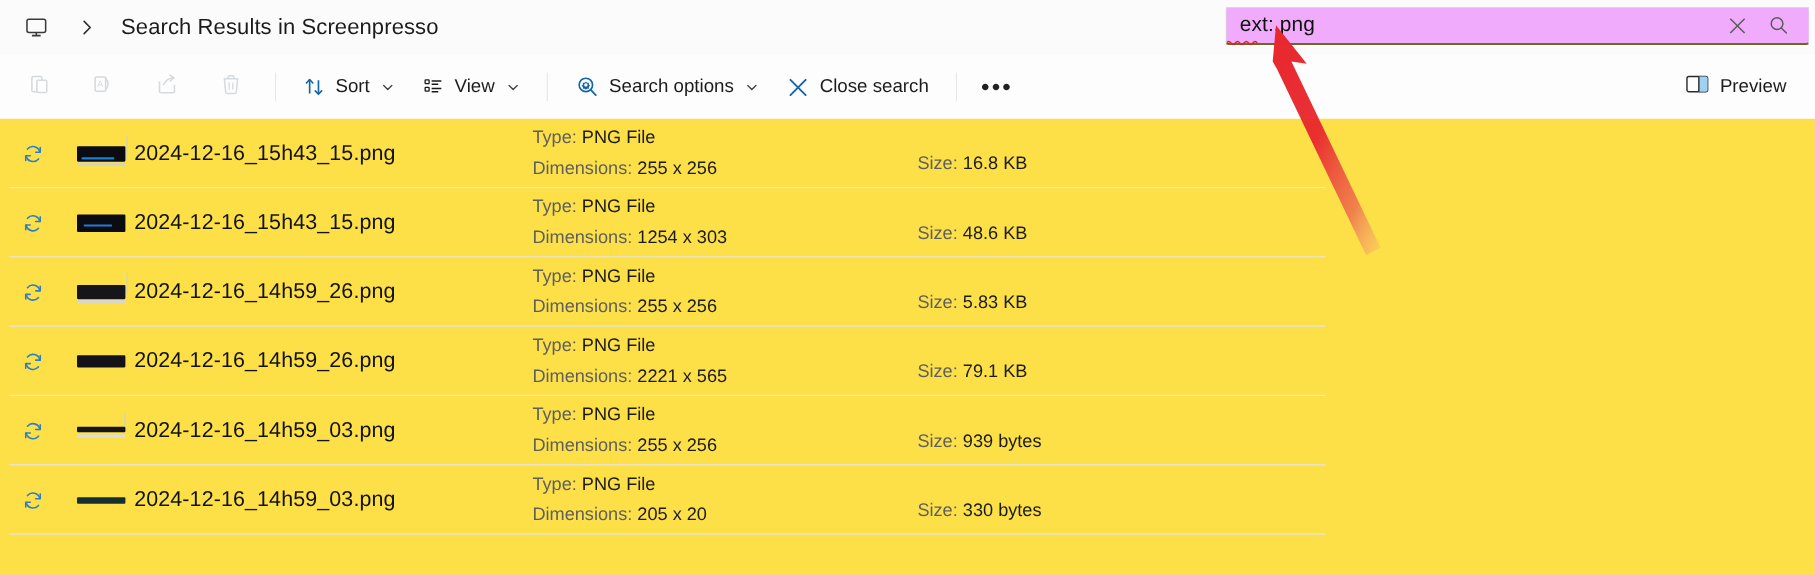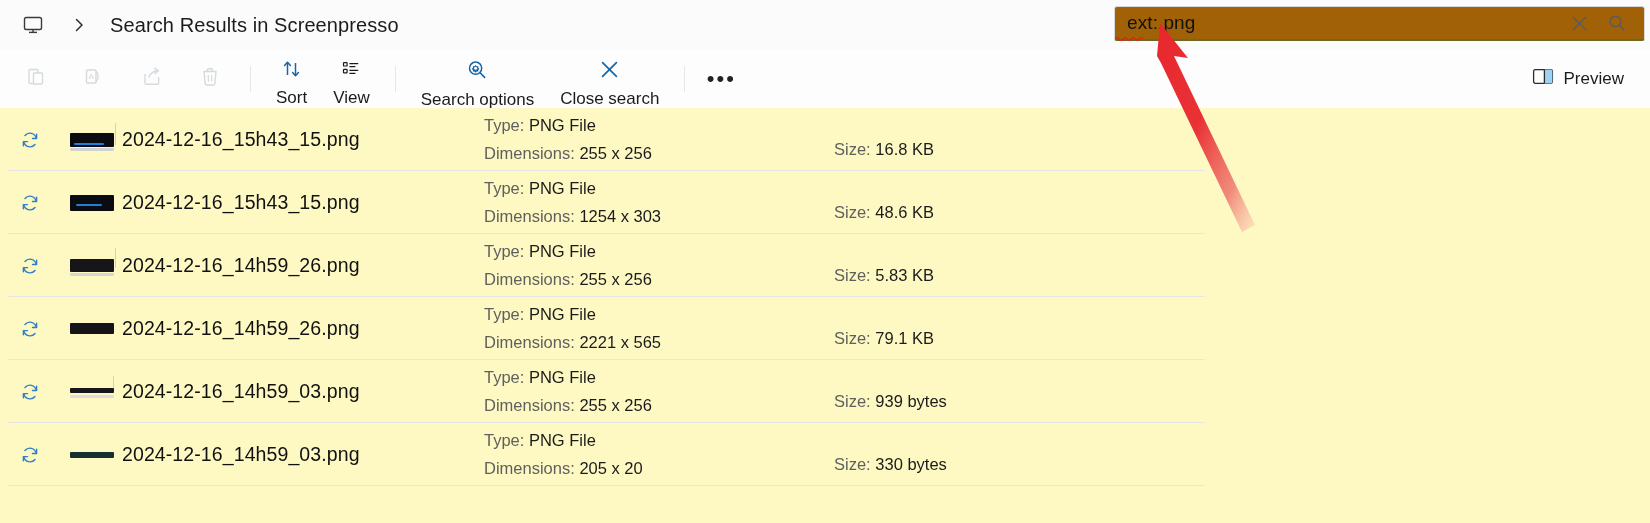--- a/index.html
+++ b/index.html
@@ -28,21 +28,21 @@
   }
   .addr-text {
     margin-left: 18px;
     font-size: 20px; color: #1b1b1b; letter-spacing: 0.1px;
     white-space: nowrap;
   }
 
   
   .searchbox {
     position: absolute; left: 1114px; top: 6px; width: 531px; height: 35px;
-    background: #a16207;
+    background: #f0abfc;
     border: 1px solid #d8d8d8;
     border-bottom: 2px solid #6b6a23;
     border-radius: 3px;
     display: flex; align-items: center;
   }
   .search-input-wrap {
     flex: 1; position: relative; height: 100%;
     display: flex; align-items: center; padding-left: 12px;
   }
   .search-value {
@@ -72,40 +72,40 @@
     display: flex; align-items: center; justify-content: center;
     border-radius: 5px;
   }
   .cb-iconbtn.first { margin-left: 8px; }
   .cb-sep {
     width: 1px; height: 26px; background: #e7e7e7; margin: 0 12px;
   }
   .cb-btn {
     height: 40px; padding: 0 13px; border-radius: 5px;
     display: flex; align-items: center; gap: 9px;
-    font-size: 17px; color: #1b1b1b; white-space: nowrap; flex-direction: column;
+    font-size: 17px; color: #1b1b1b; white-space: nowrap;
   }
   .cb-btn .cb-ico { display: flex; align-items: center; }
   .cb-chev { color: #444; display: flex; align-items: center; margin-left: 2px; }
   .cb-dots {
     width: 48px; height: 40px; display: flex; align-items: center;
     justify-content: center; font-size: 22px; color: #222; letter-spacing: 2px;
     border-radius: 5px;
   }
   .cb-spacer { flex: 1; }
   .cb-preview {
     height: 40px; padding: 0 14px; margin-right: 12px; border-radius: 5px;
     display: flex; align-items: center; gap: 10px;
     font-size: 17px; color: #1b1b1b;
   }
 
   
   .filelist {
     position: absolute; left: 0; top: 108px; width: 1650px; height: 415px;
-    background: #fef9c3;
+    background: #fde047;
   }
   .frow {
     position: relative; height: 63px; width: 1650px;
     display: flex; align-items: center;
   }
   .frow::after {
     content: ""; position: absolute; left: 8px; bottom: 0; width: 1197px;
     height: 1px; background: #e6e6e6;
   }
   .sync-cell {

